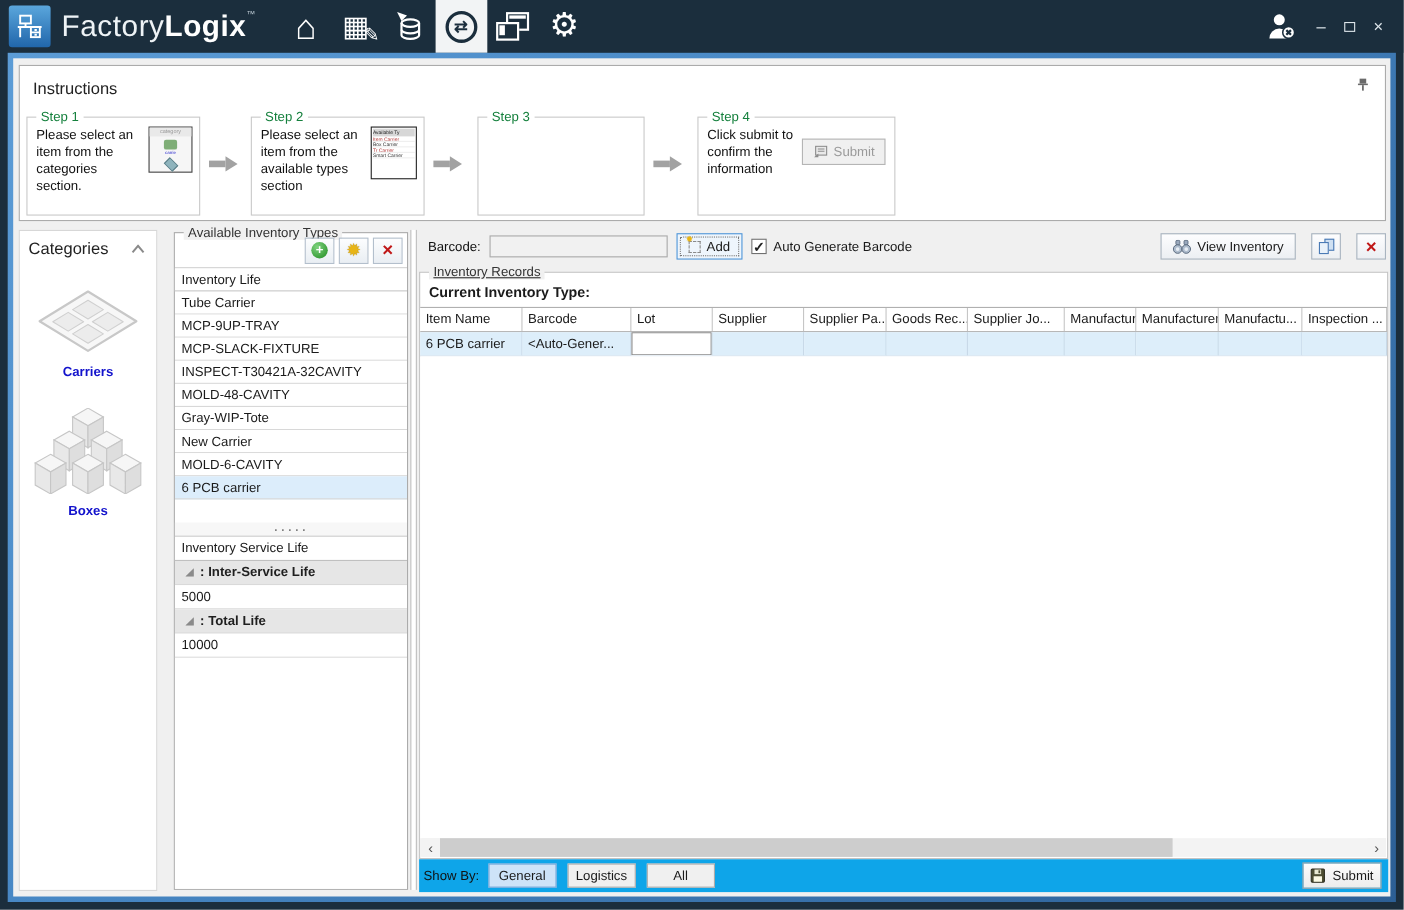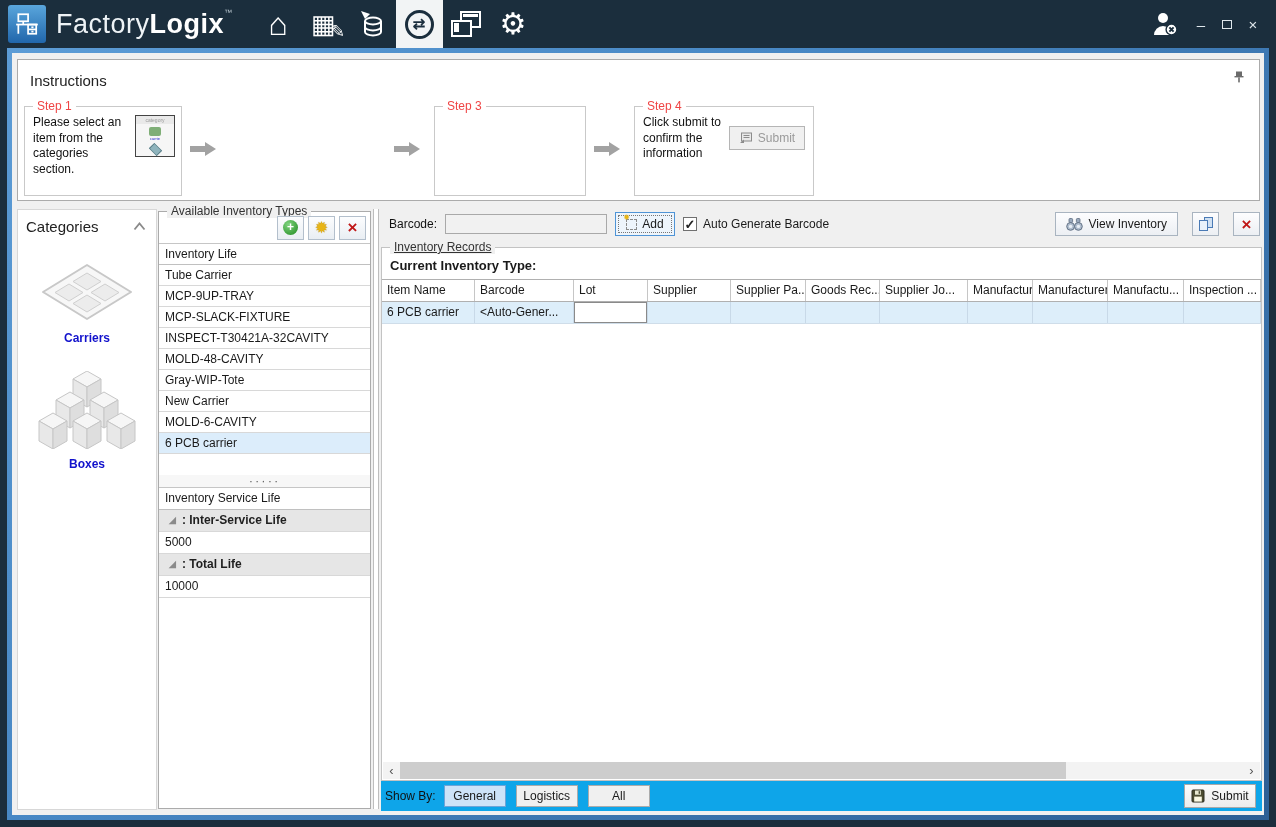--- a/index.html
+++ b/index.html
@@ -35,38 +35,38 @@
 
   
   .accent { position:absolute; left:7px; top:48px; right:7px; bottom:7px; background:linear-gradient(135deg,#5c9cd6 0%,#4787c4 40%,#2c5f95 100%); }
   .client { position:absolute; left:12px; top:53px; width:1252px; height:762px; background:#f0f0f0; }
 
   
   .instructions { position:absolute; left:5px; top:6px; width:1243px; height:142px; background:#fff; border:1px solid #ababab; }
   .instr-title { position:absolute; left:12px; top:12px; font-size:15px; color:#222; }
   .pin-btn { position:absolute; right:14px; top:10px; cursor:pointer; }
   .stepbox { position:absolute; border:1px solid #c9c9c9; background:#fff; height:90px; top:46px; }
-  .legend { position:absolute; top:-8px; left:8px; background:#fff; padding:0 4px; font-size:12px; color:#ef4444; white-space:nowrap; }
+  .legend { position:absolute; top:-8px; left:8px; background:#fff; padding:0 4px; font-size:12px; color:#15803d; white-space:nowrap; }
   .step-body { display:flex; padding:8px 6px 6px 8px; gap:2px; font-size:12px; line-height:1.3; color:#111; }
   .step-arrow { position:absolute; top:82px; width:26px; height:14px; }
   .step-arrow .bar { position:absolute; left:0; top:4px; width:15px; height:6px; background:#a2a2a2; }
   .step-arrow .tip { position:absolute; left:15px; top:0; width:0; height:0; border-left:11px solid #a2a2a2; border-top:7px solid transparent; border-bottom:7px solid transparent; }
   .thumb1 { width:40px; height:42px; border:1px solid #444; background:#f6f6f6; flex:none; display:flex; flex-direction:column; align-items:center; }
   .thumb1 .t1-head { width:100%; height:8px; background:#e9e9e9; font-size:5px; color:#9a9a9a; text-align:center; line-height:8px; }
   .t1-green { width:12px; height:9px; background:#7fae77; border-radius:2px; margin-top:3px; }
   .t1-label { font-size:4px; color:#2222cc; }
   .t1-diamond { width:11px; height:11px; background:#8fb4bd; transform:rotate(45deg) scale(1,.7); margin-top:3px; border:1px solid #5b7d86; }
   .thumb2 { width:42px; height:48px; border:1px solid #222; background:#fff; flex:none; padding:1px; }
   .thumb2 .t2-head { height:7px; background:#d7d7d7; font-size:4.5px; line-height:7px; color:#222; overflow:hidden; }
   .thumb2 .t2-line { height:5px; font-size:4.5px; color:#333; border-bottom:1px solid #eee; overflow:hidden; }
   .t2-line.red { color:#b03030; }
   .mini-submit { width:76px; height:24px; flex:none; align-self:center; background:#f0f0f0; border:1px solid #b5b5b5; color:#9a9a9a; display:flex; align-items:center; justify-content:center; gap:5px; font-size:12px; }
 
   
-  .categories { position:absolute; left:5px; top:156px; width:140px; height:601px; background:#fff; border:1px solid #d7d7d7; }
+  .categories { position:absolute; left:5px; top:156px; width:126px; height:601px; background:#fff; border:1px solid #d7d7d7; }
   .cat-head { display:flex; align-items:center; justify-content:space-between; padding:8px 10px 2px 8px; }
   .cat-title { font-size:15px; color:#222; }
   .cat-item { display:flex; flex-direction:column; align-items:center; margin-top:26px; cursor:pointer; }
   .cat-label { margin-top:8px; font-weight:bold; color:#1212cc; font-size:12px; }
 
   
   .types-panel { position:absolute; left:146px; top:158px; width:213px; height:598px; border:1px solid #ababab; background:#fff; }
   .types-legend { position:absolute; top:-8px; left:8px; background:#f0f0f0; padding:0 4px; font-size:12px; color:#333; }
   .types-inner { position:absolute; inset:0; display:flex; flex-direction:column; }
   .types-toolbar { height:32px; display:flex; align-items:center; justify-content:flex-end; gap:4px; padding:0 4px; border-bottom:1px solid #c6c6c6; }
@@ -227,20 +227,33 @@
           <div class="t1-label">carrie</div>
           <div class="t1-diamond"></div>
         </div>
       </div>
     </div>
     <div class="step-arrow" style="left:172px;">
         <span class="bar"></span>
         <span class="tip"></span>
       </div>
 
+    <div class="stepbox" style="left:210px; width:158px;">
+      <span class="legend">Step 2</span>
+      <div class="step-body">
+        <div style="width:100px;">Please select an item from the available types section</div>
+        <div class="thumb2">
+          <div class="t2-head">Available Ty</div>
+          <div class="t2-line red">Item Carrier</div>
+          <div class="t2-line">Box Carrier</div>
+          <div class="t2-line red">Tr Carrier</div>
+          <div class="t2-line">Smart Carrier</div>
+        </div>
+      </div>
+    </div>
     <div class="step-arrow" style="left:376px;">
         <span class="bar"></span>
         <span class="tip"></span>
       </div>
 
     <div class="stepbox" style="left:416px; width:152px;">
       <span class="legend">Step 3</span>
     </div>
     <div class="step-arrow" style="left:576px;">
         <span class="bar"></span>

